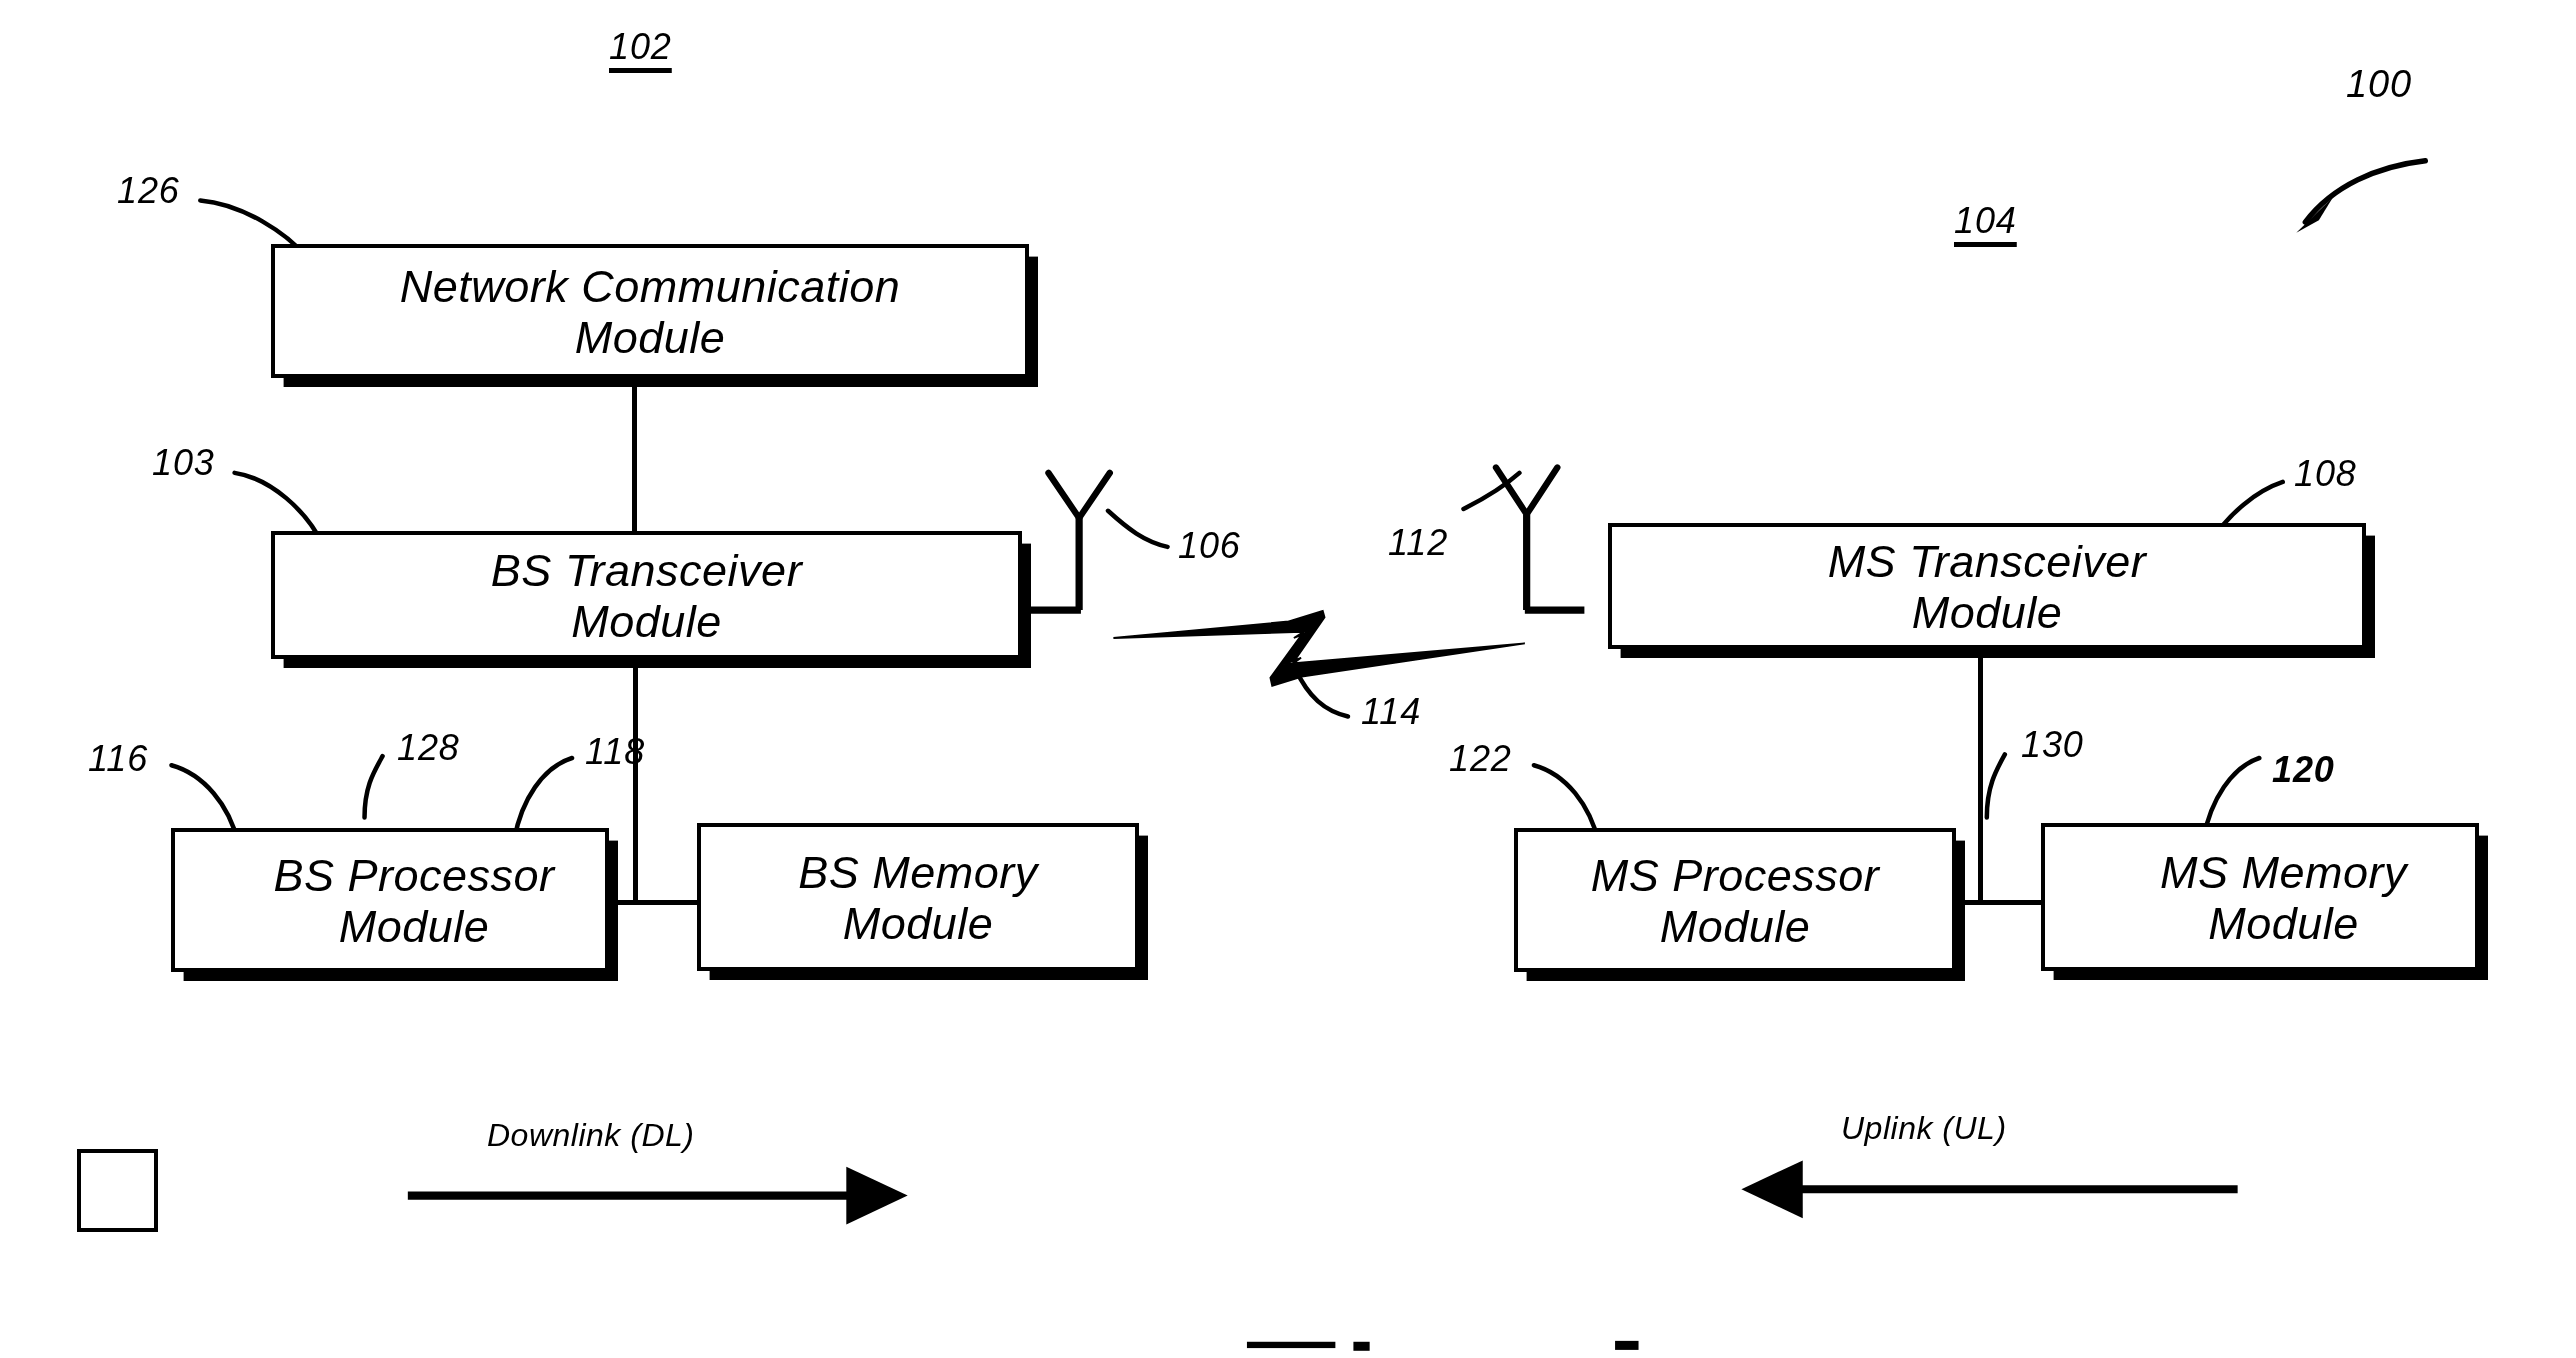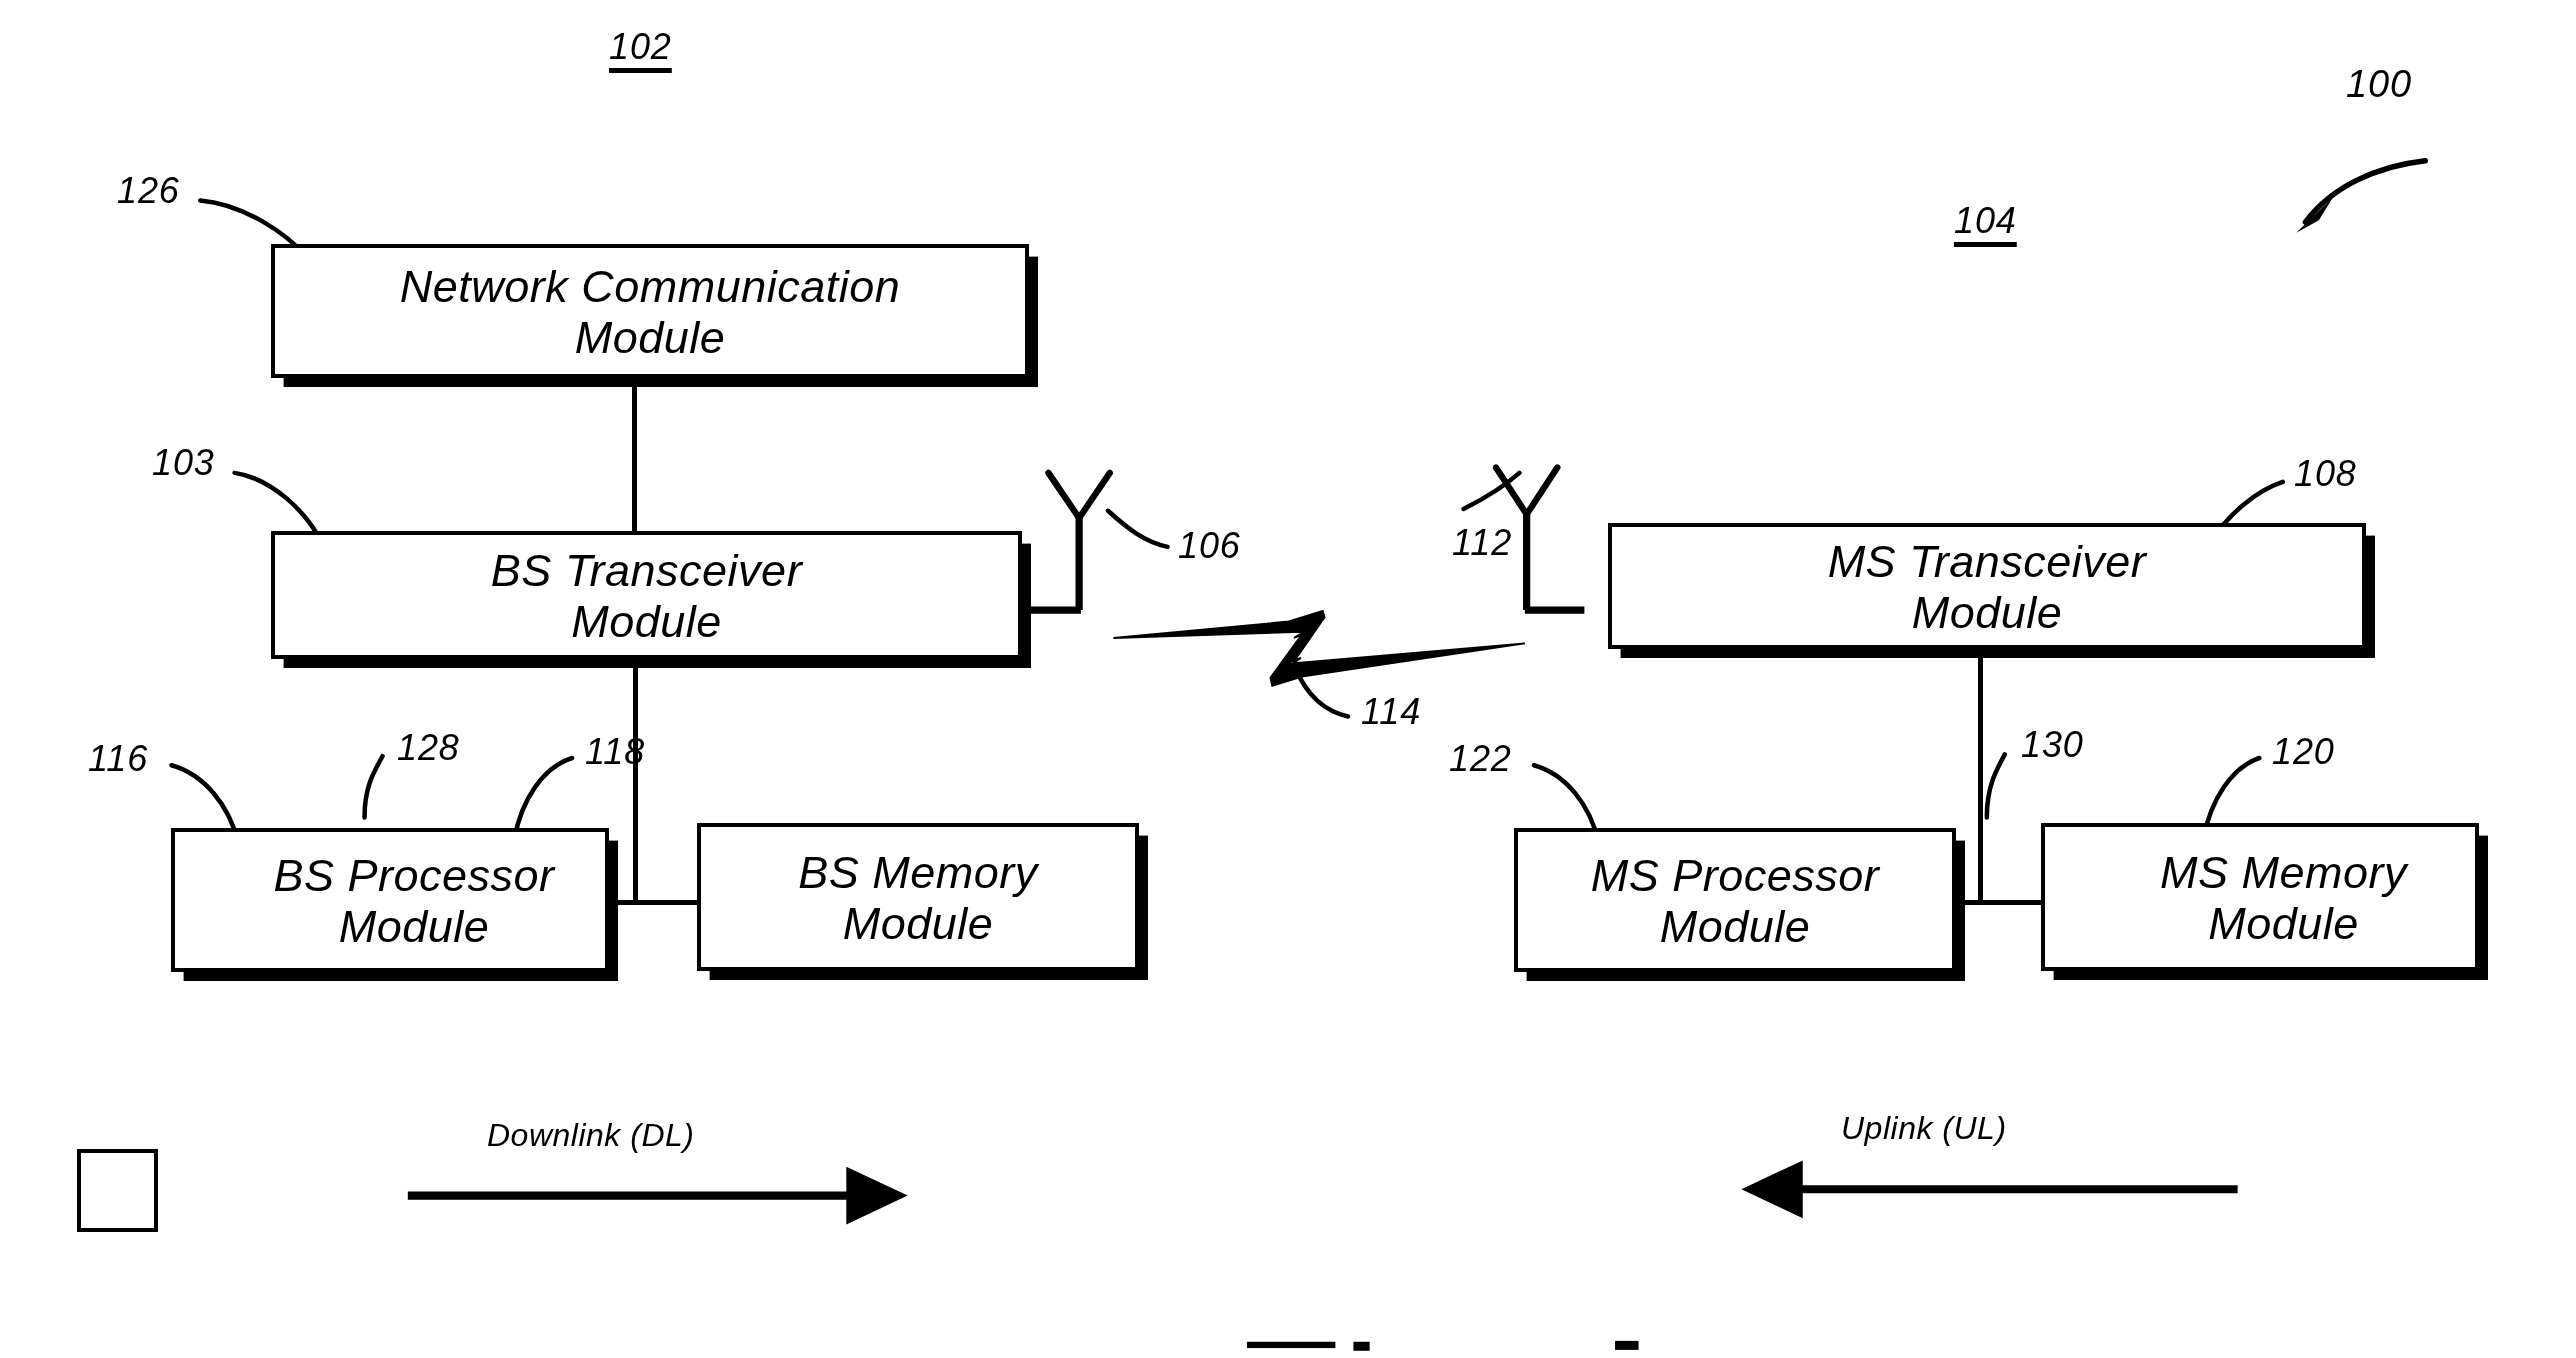--- a/index.html
+++ b/index.html
@@ -200,29 +200,29 @@
   <div class="ref" style="left:88px; top:738px;">116</div>
 
   <div class="ref" style="left:585px; top:731px;">118</div>
 
   <div class="ref" style="left:397px; top:727px;">128</div>
 
   <div class="ref" style="left:1178px; top:525px;">106</div>
 
   <div class="ref underlined" style="left:1954px; top:200px;">104</div>
 
-  <div class="ref" style="left:1452px; top:522px;text-align:right;">112</div>
+  <div class="ref" style="left:1388px; top:522px;text-align:right;">112</div>
 
   <div class="ref" style="left:2294px; top:453px;">108</div>
 
   <div class="ref" style="left:1361px; top:691px;">114</div>
 
   <div class="ref" style="left:1449px; top:738px;">122</div>
 
-  <div class="ref" style="left:2272px; top:731px;">120</div>
+  <div class="ref" style="left:2272px; top:749px;font-weight:bold;">120</div>
 
   <div class="ref" style="left:2021px; top:724px;">130</div>
 
   <div class="vline" style="left:632px; top:379px; height:171px;"></div>
 
   <div class="vline" style="left:633px; top:657px; height:245px;"></div>
 
   <div class="hline" style="left:606px; top:900px; width:96px;"></div>
 
   <div class="vline" style="left:1978px; top:648px; height:254px;"></div>

